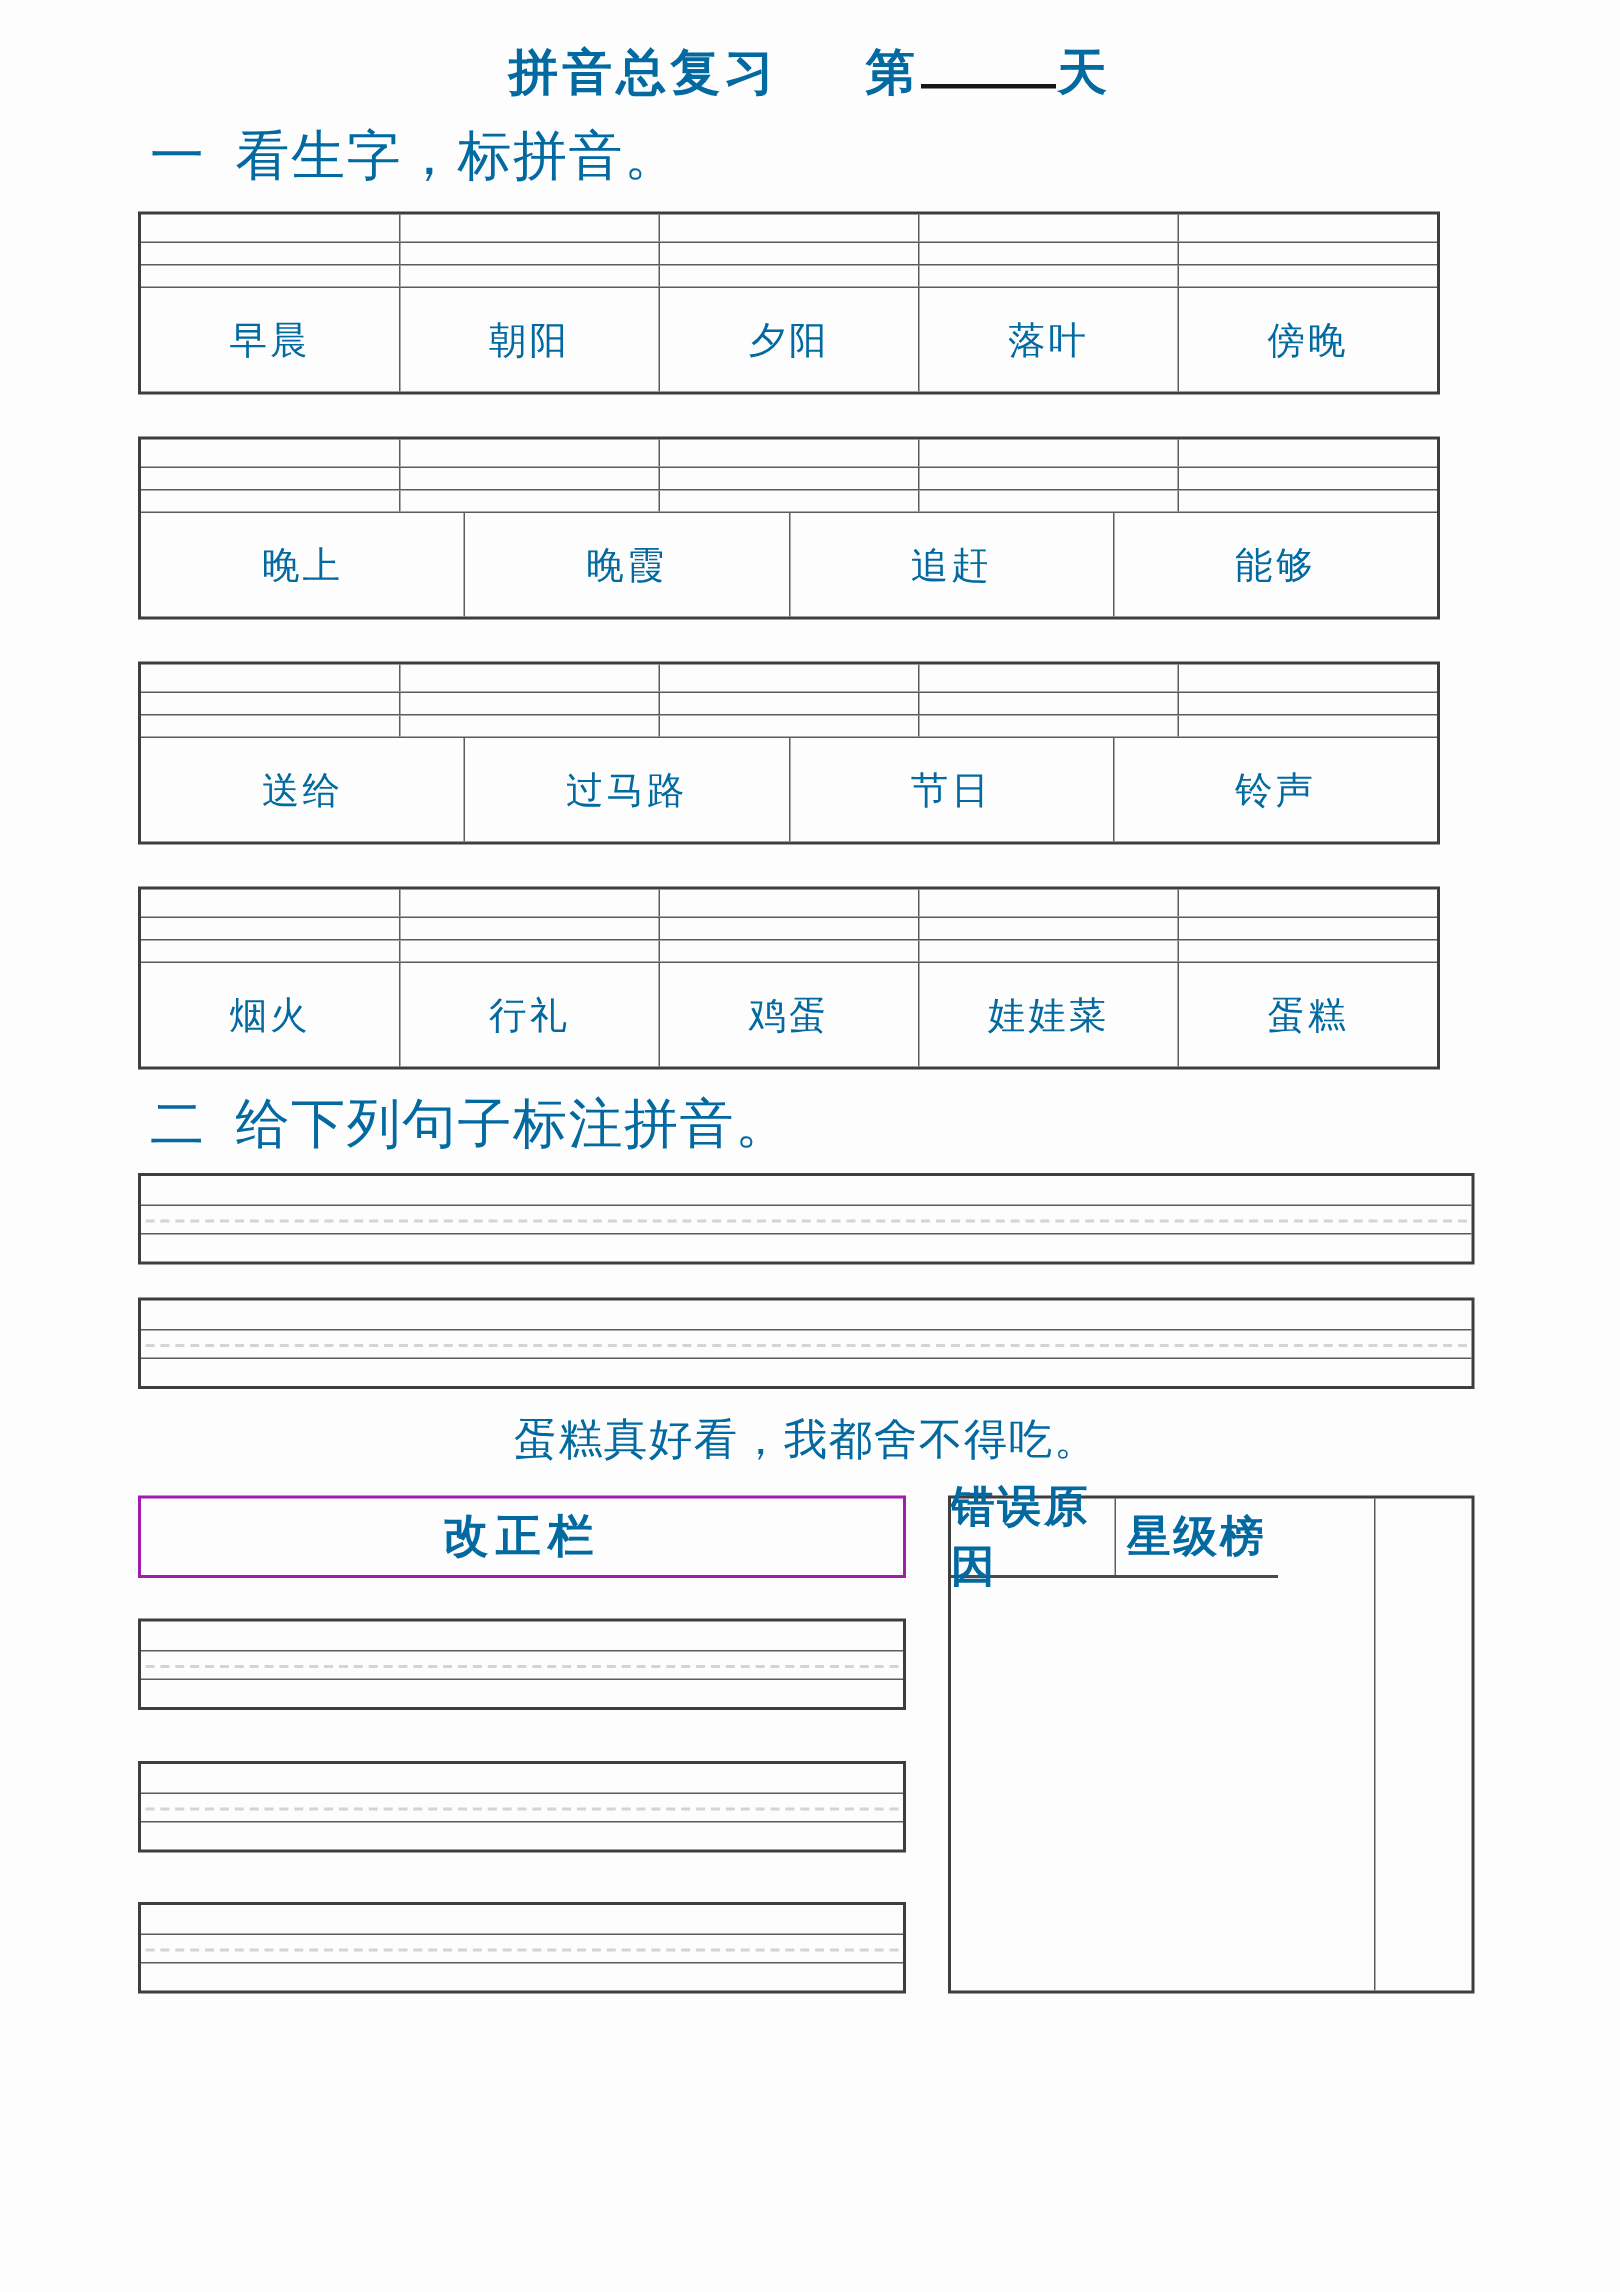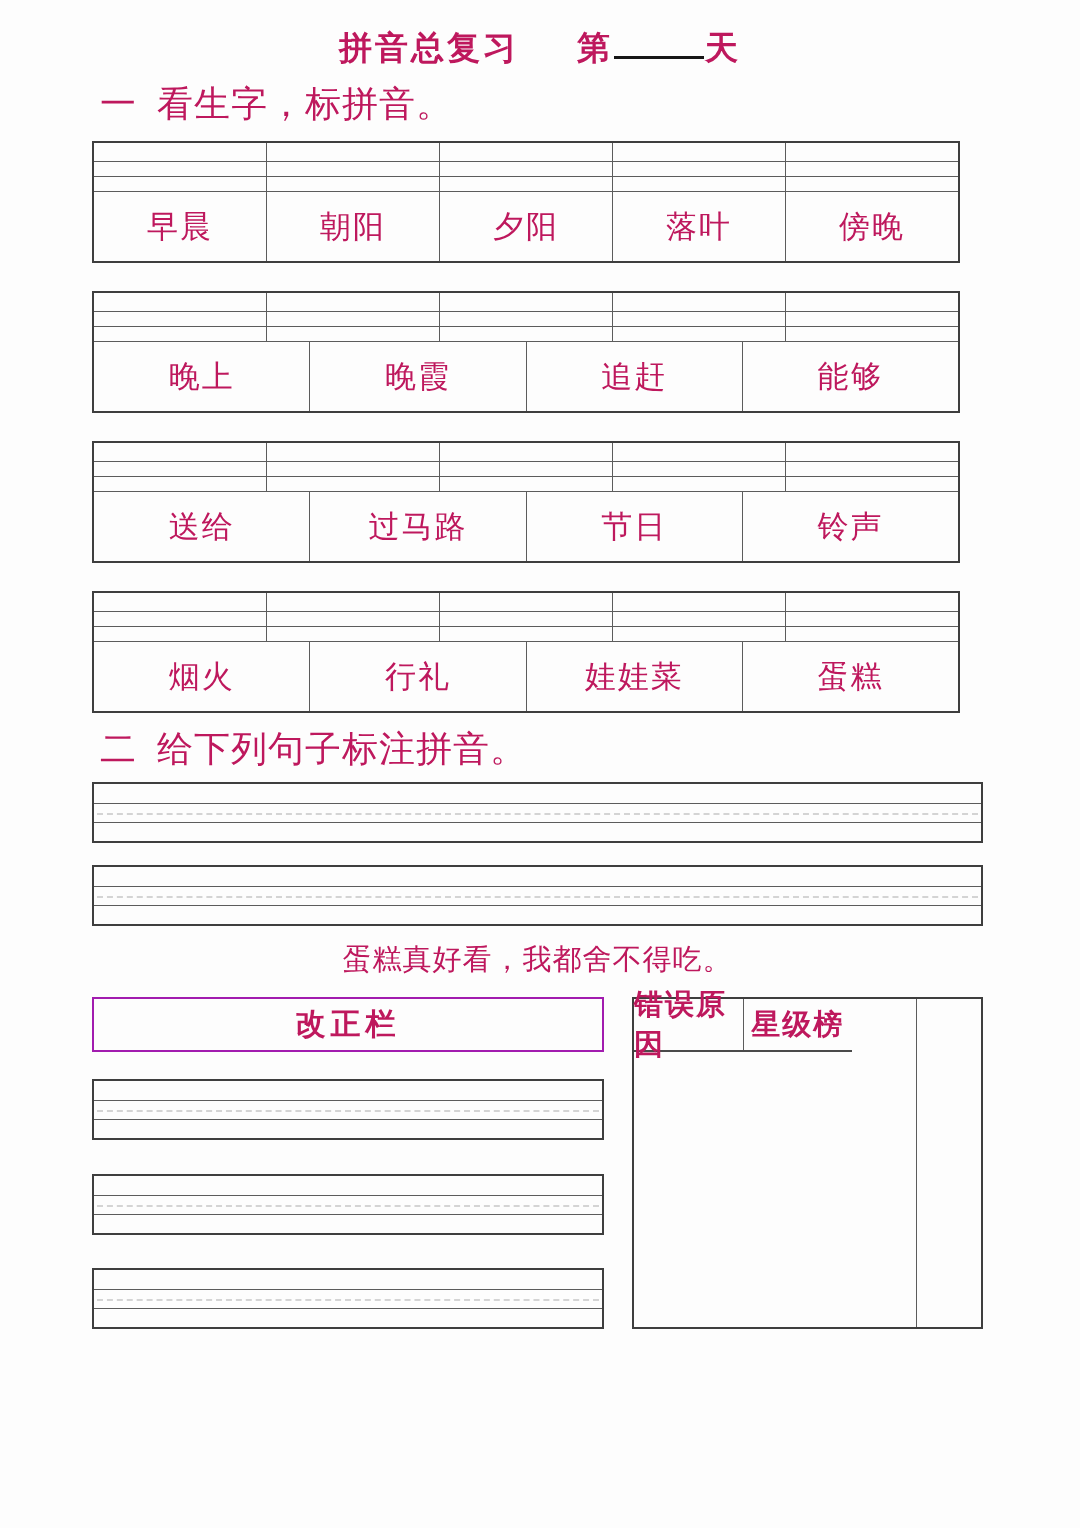--- a/index.html
+++ b/index.html
@@ -4,21 +4,21 @@
 <style>
   * { box-sizing: border-box; margin: 0; padding: 0; }
   html, body { background: #e9e9e9; }
   .page {
     position: relative;
     width: 1080px;
     height: 1528px;
     margin: 0 auto;
     background: #fdfdfd;
     overflow: hidden;
-    color: #be185d;
+    color: #0369a1;
     font-family: "Liberation Serif", "DejaVu Serif", serif;
   }
   
   .title {
     text-align: center;
     padding-top: 26px;
     font-size: 33px;
     font-weight: bold;
     letter-spacing: 3px;
     height: 68px;
@@ -50,21 +50,21 @@
   .wrow + .wrow { border-top: 1.5px solid #5c5c5c; }
   .wrow.hA { height: 18px; }
   .wrow.hB { height: 15px; }
   .wrow.words { height: 70px; }
   .wc { flex: 1; }
   .wc + .wc { border-left: 1.5px solid #5c5c5c; }
   .words .wc {
     display: flex;
     align-items: center;
     justify-content: center;
-    font-size: 31px;
+    font-size: 25px;
     letter-spacing: 2px;
   }
   
   .ruled {
     width: 891px;
     margin-left: 92px;
     border: 2px solid #3e3e3e;
   }
   .rrow { height: 19px; }
   .rrow + .rrow { border-top: 1.5px solid #5c5c5c; }
@@ -258,20 +258,21 @@
     <div class="wrow hB">
         <div class="wc"></div>
         <div class="wc"></div>
         <div class="wc"></div>
         <div class="wc"></div>
         <div class="wc"></div>
       </div>
     <div class="wrow words">
       <div class="wc">烟火</div>
       <div class="wc">行礼</div>
+      <div class="wc">鸡蛋</div>
       <div class="wc">娃娃菜</div>
       <div class="wc">蛋糕</div>
     </div>
   </div>
 
   <div class="sech two">二  给下列句子标注拼音。</div>
 
   <div class="ruled">
     <div class="rrow"></div>
     <div class="rrow mid"></div>

